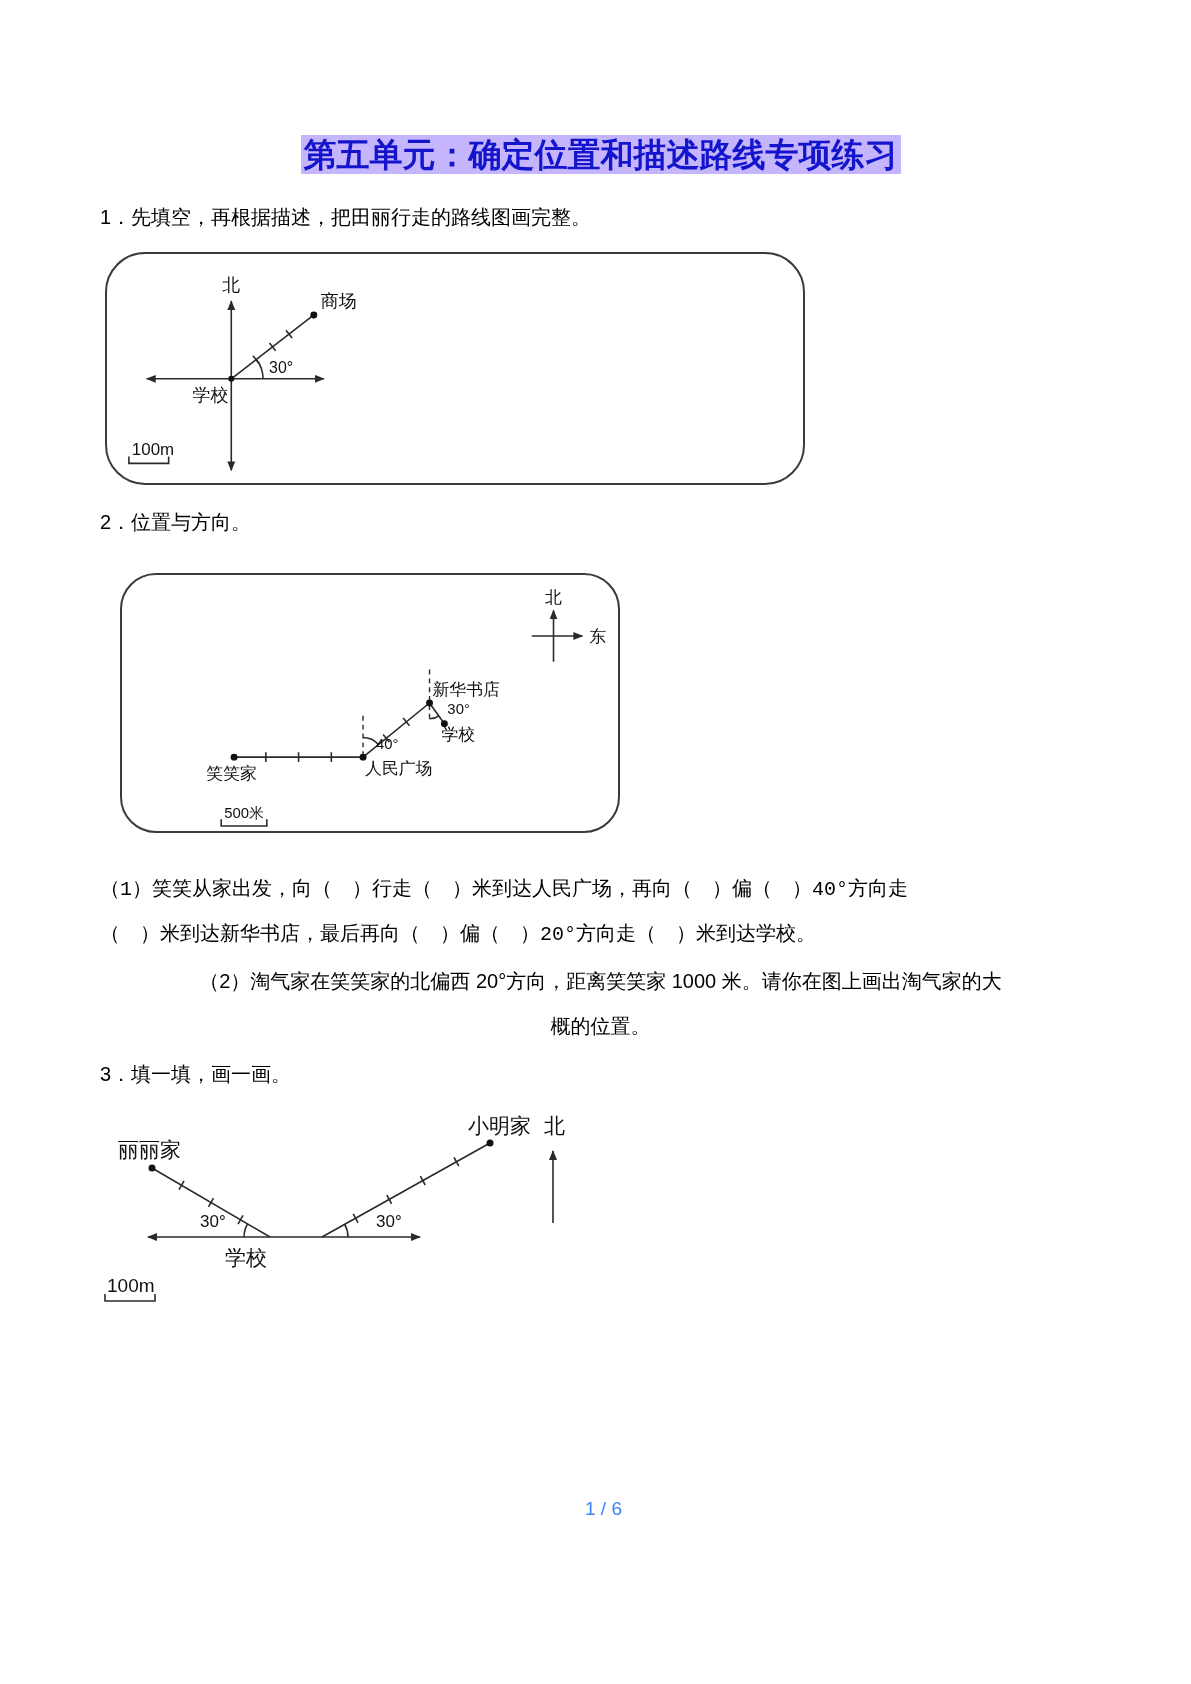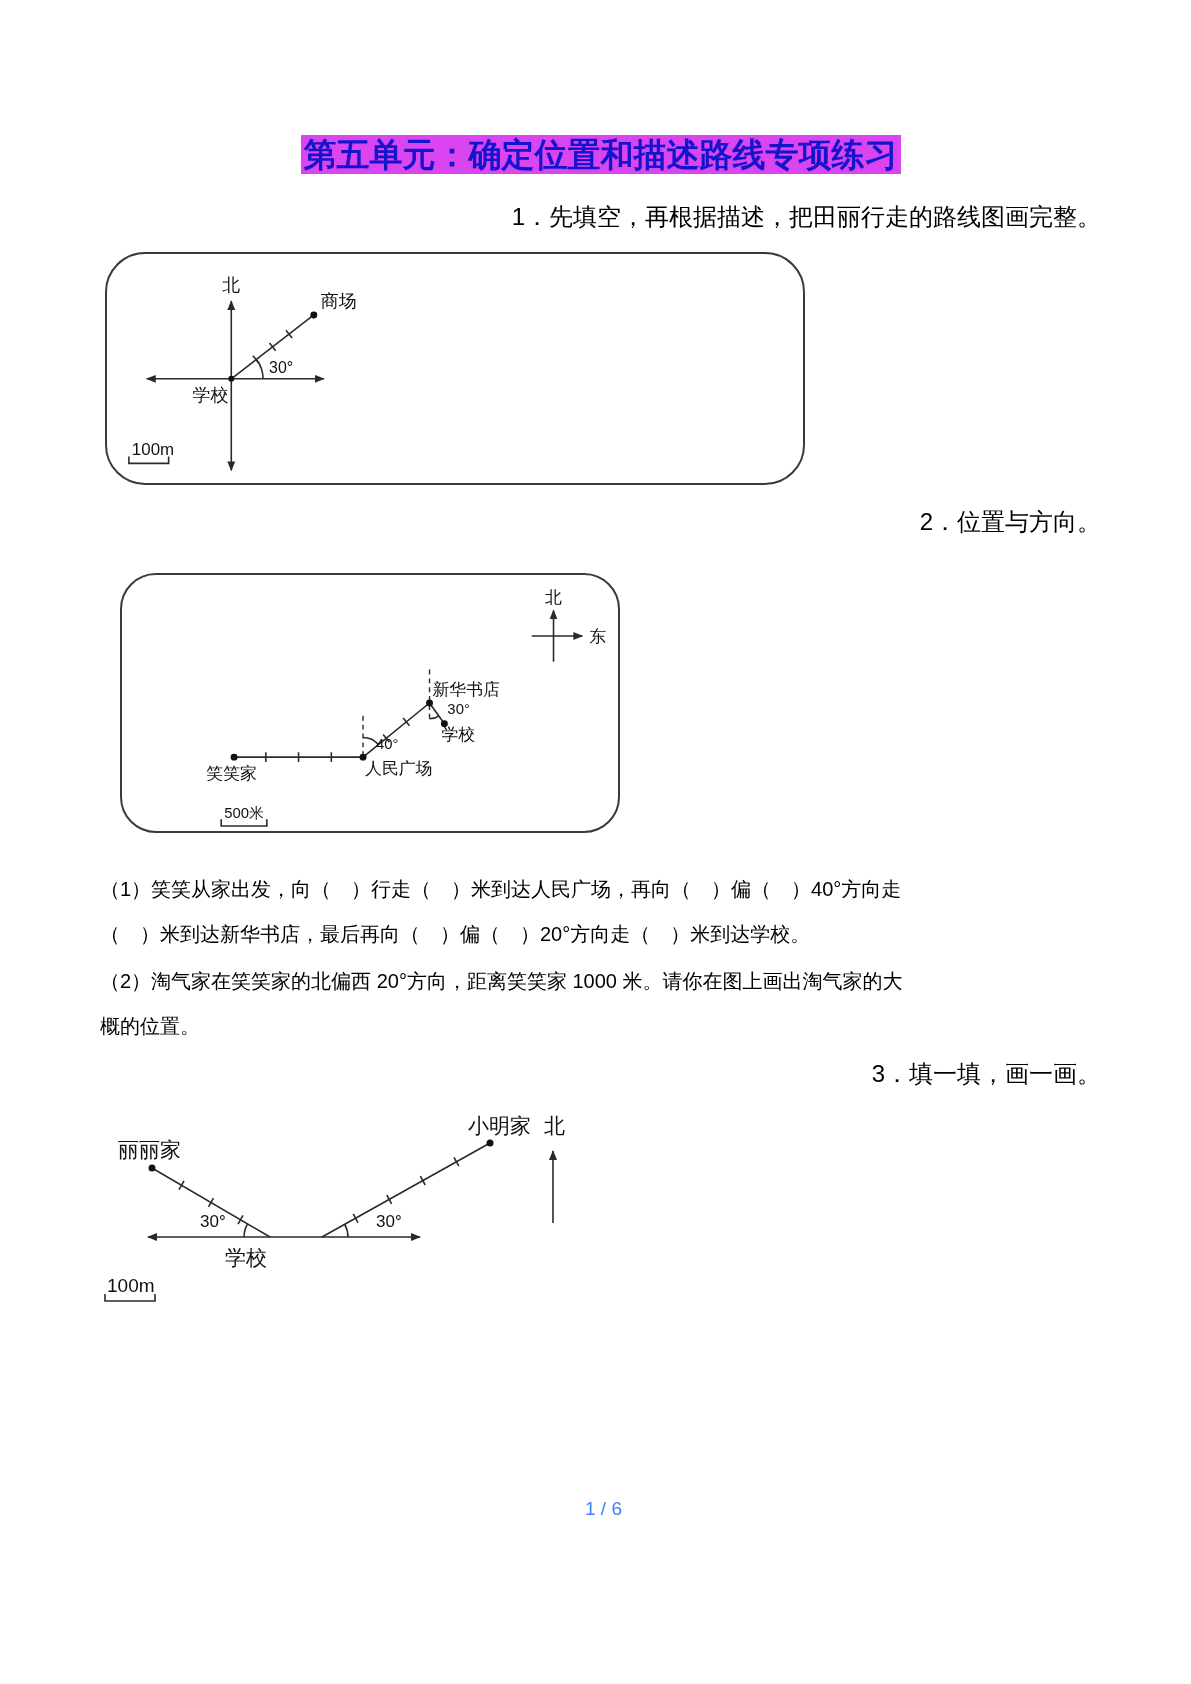--- a/index.html
+++ b/index.html
@@ -5,33 +5,33 @@
   * { margin:0; padding:0; box-sizing:border-box; }
   html, body { background:#ffffff; }
   body {
     width:1191px; height:1684px; position:relative;
     font-family:"Liberation Sans","DejaVu Sans",sans-serif;
     color:#000;
   }
   .page { width:1191px; height:1684px; padding:132px 90px 0 100px; position:relative; }
 
   .title { text-align:center; font-size:33px; font-weight:700; line-height:46px; margin-bottom:24px; }
-  .title .hl { background:#d946ef; color:#1414cc; padding:1px 3px; }
-
-  .qheading { font-size:24px; line-height:30px;text-align:right; }
+  .title .hl { background:#c4b5fd; color:#1414cc; padding:1px 3px; }
+
+  .qheading { font-size:20px; line-height:30px; }
   .bodyline { font-size:20px; line-height:45px; }
 
   #q1-body { margin-top:6px; }
 
   .diagram-box { border:2px solid #3a3a3a; background:#fff; overflow:hidden; }
   #d1-box { width:700px; height:233px; border-radius:40px; margin:20px 0 0 5px; }
   #q2-heading { margin-top:22px; }
   #d2-box { width:500px; height:260px; border-radius:36px; margin:36px 0 0 20px; }
-  #sub1 { margin-top:34px; }
-  #sub2 { margin-top:2px; }
+  #sub1 { margin-top:34px;font-family:Liberation Mono, monospace; }
+  #sub2 { margin-top:2px;text-align:center; }
   #q3-heading { margin-top:10px; }
   #d3-wrap { margin-top:26px; }
 
   svg { display:block; }
   svg text { fill:#111111; font-family:"Liberation Sans","DejaVu Sans",sans-serif; }
   .stroke { stroke:#2a2a2a; stroke-width:1.6; fill:none; }
   .dash  { stroke:#2a2a2a; stroke-width:1.4; fill:none; stroke-dasharray:5 4; }
   .dot   { fill:#111111; }
 
   .pagenum {

